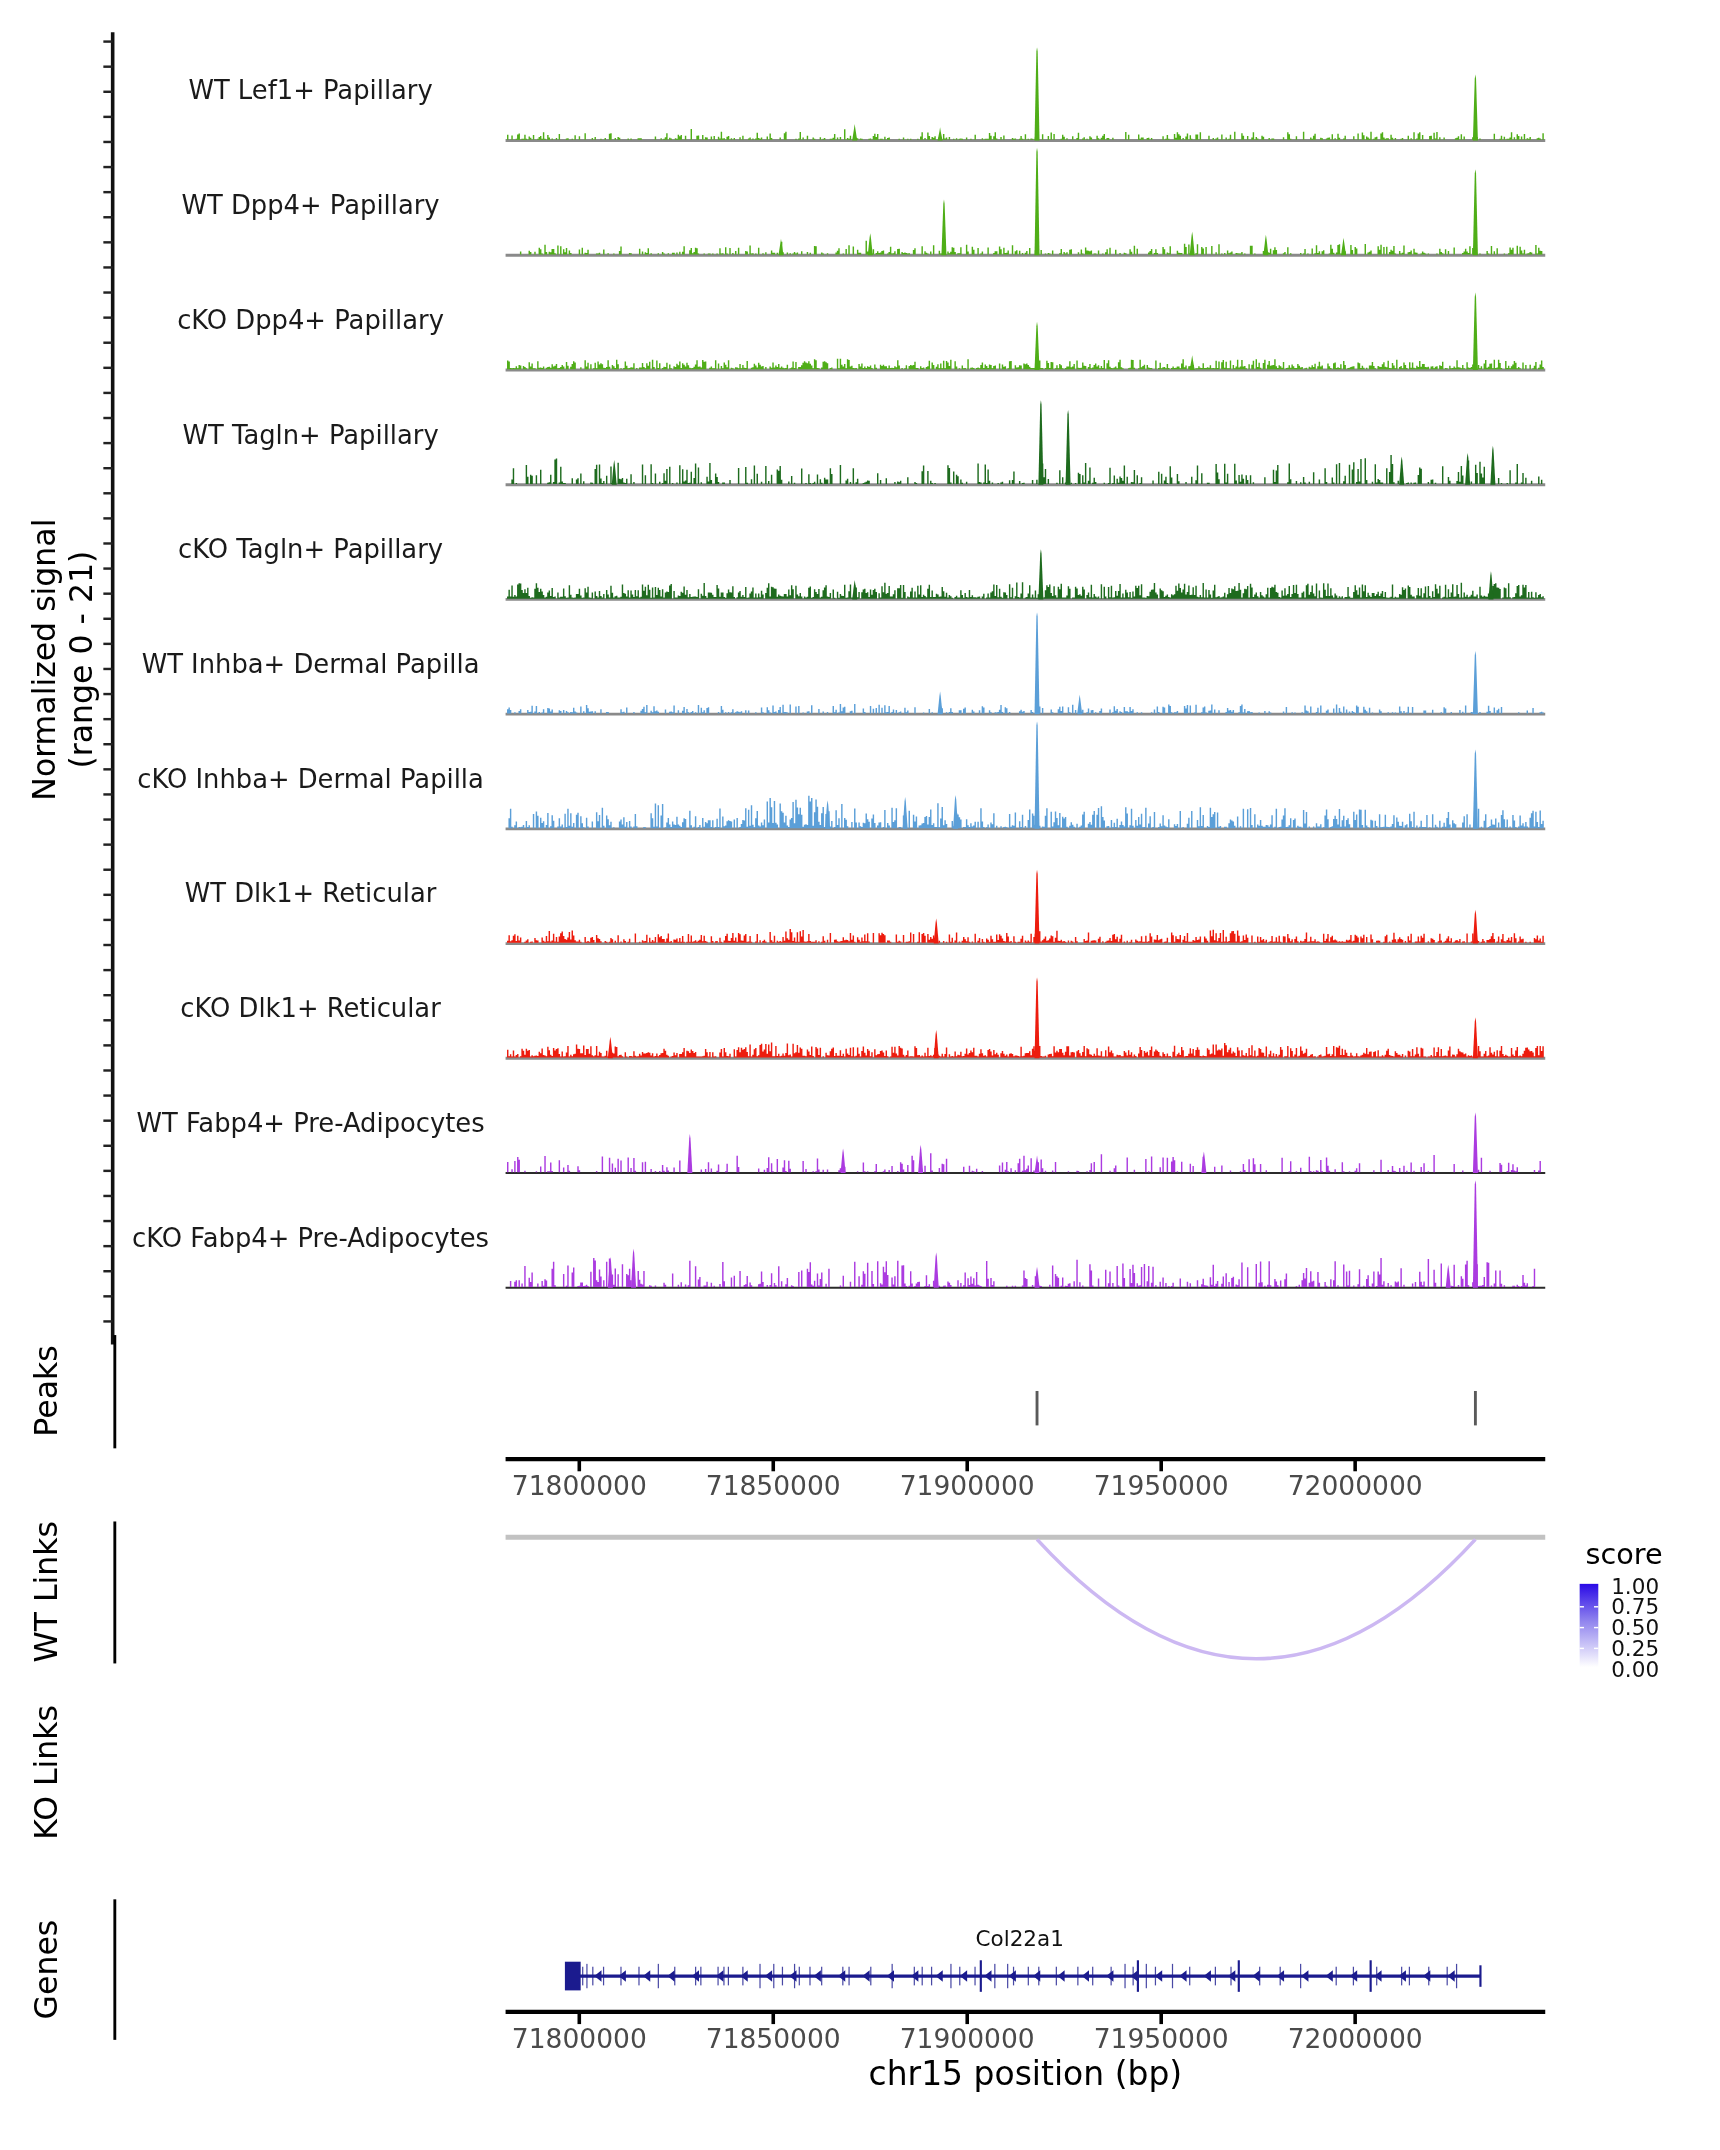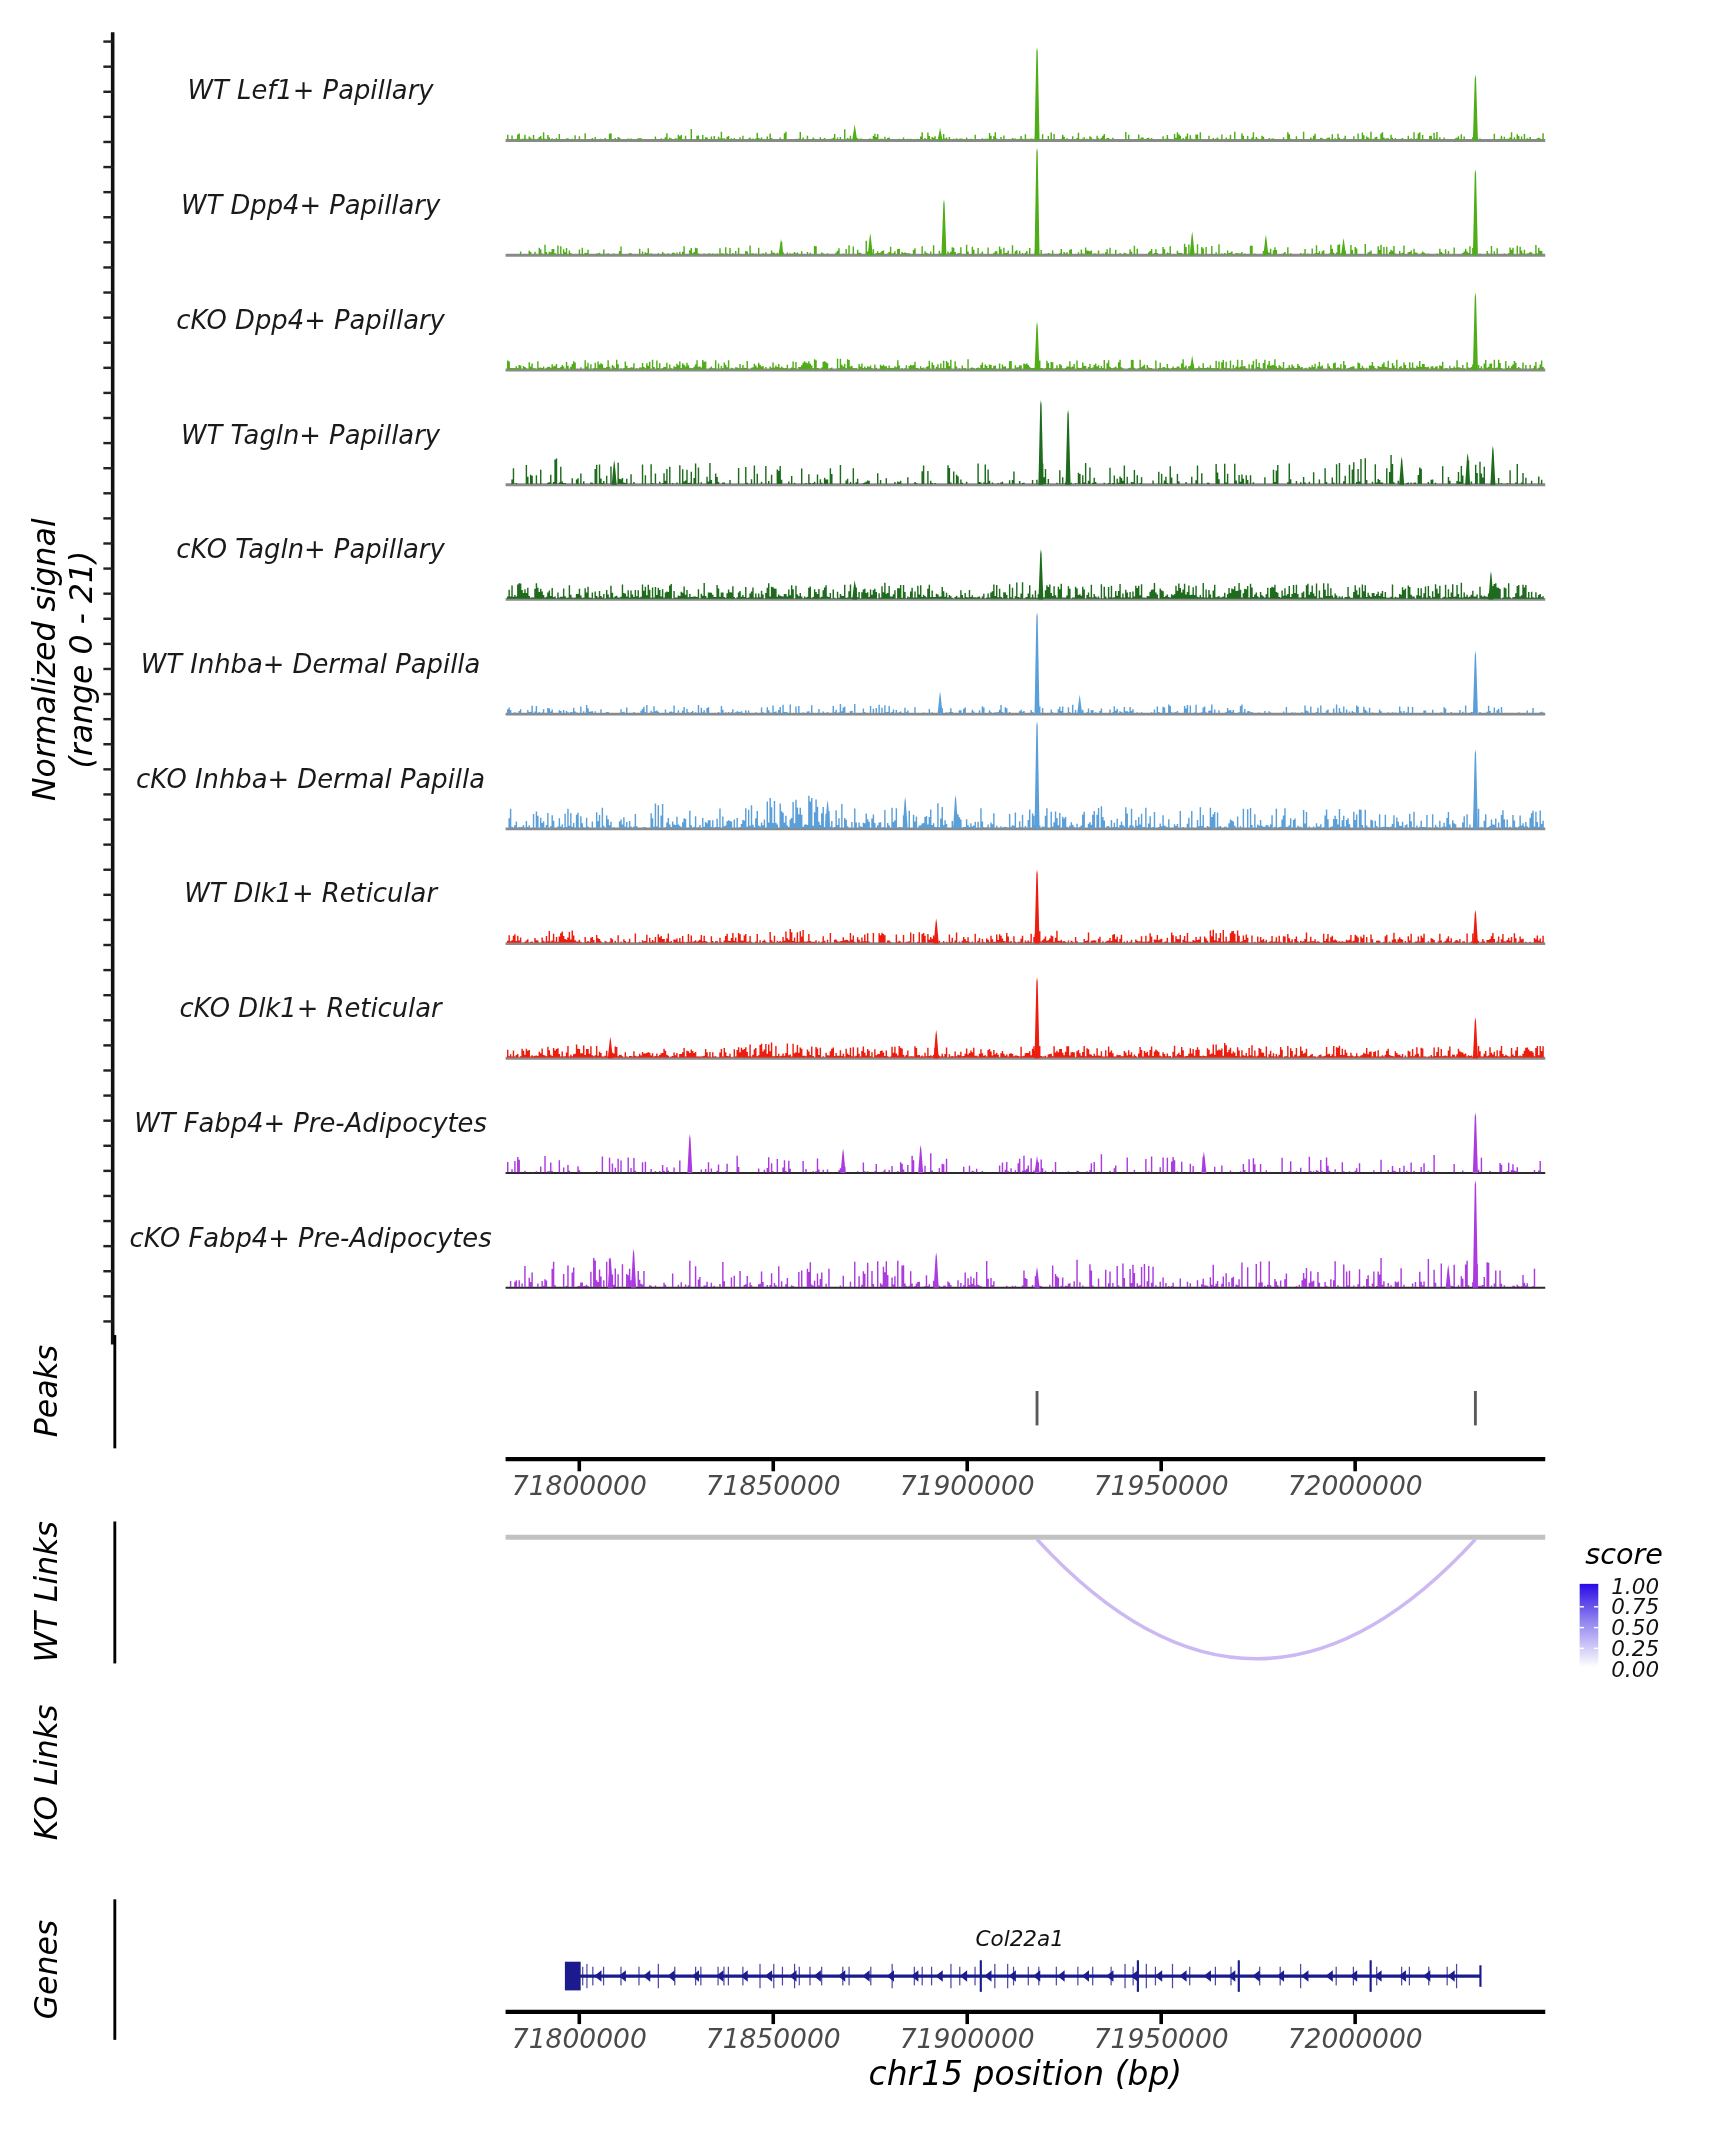--- a/index.html
+++ b/index.html
@@ -1,17 +1,17 @@
 <!DOCTYPE html>
 <html style="font-size:11.5px"><head>
 <meta charset="utf-8">
 <style>
   html,body{margin:0;padding:0;background:#ffffff;}
   #fig{position:relative;width:1721px;height:2151px;background:#ffffff;overflow:hidden;
-       font-family:"DejaVu Sans","Liberation Sans",sans-serif;font-style:italic;}
+       font-family:"DejaVu Sans","Liberation Sans",sans-serif;}
   svg{position:absolute;left:0;top:0;}
   text{font-family:"DejaVu Sans","Liberation Sans",sans-serif;fill:#1a1a1a;}
   .side-label{font-size:44px;fill:#000000;}
   .yaxis-label{font-size:44px;fill:#000000;}
   .track-label{font-size:36px;fill:#1a1a1a;}
   .axis-num{font-size:37px;fill:#4a4a4a;}
   .legend-title{font-size:40px;fill:#000000;}
   .legend-num{font-size:30px;fill:#111111;}
   .gene-name{font-size:30px;fill:#111111;}
   .xlabel{font-size:46px;fill:#000000;}

